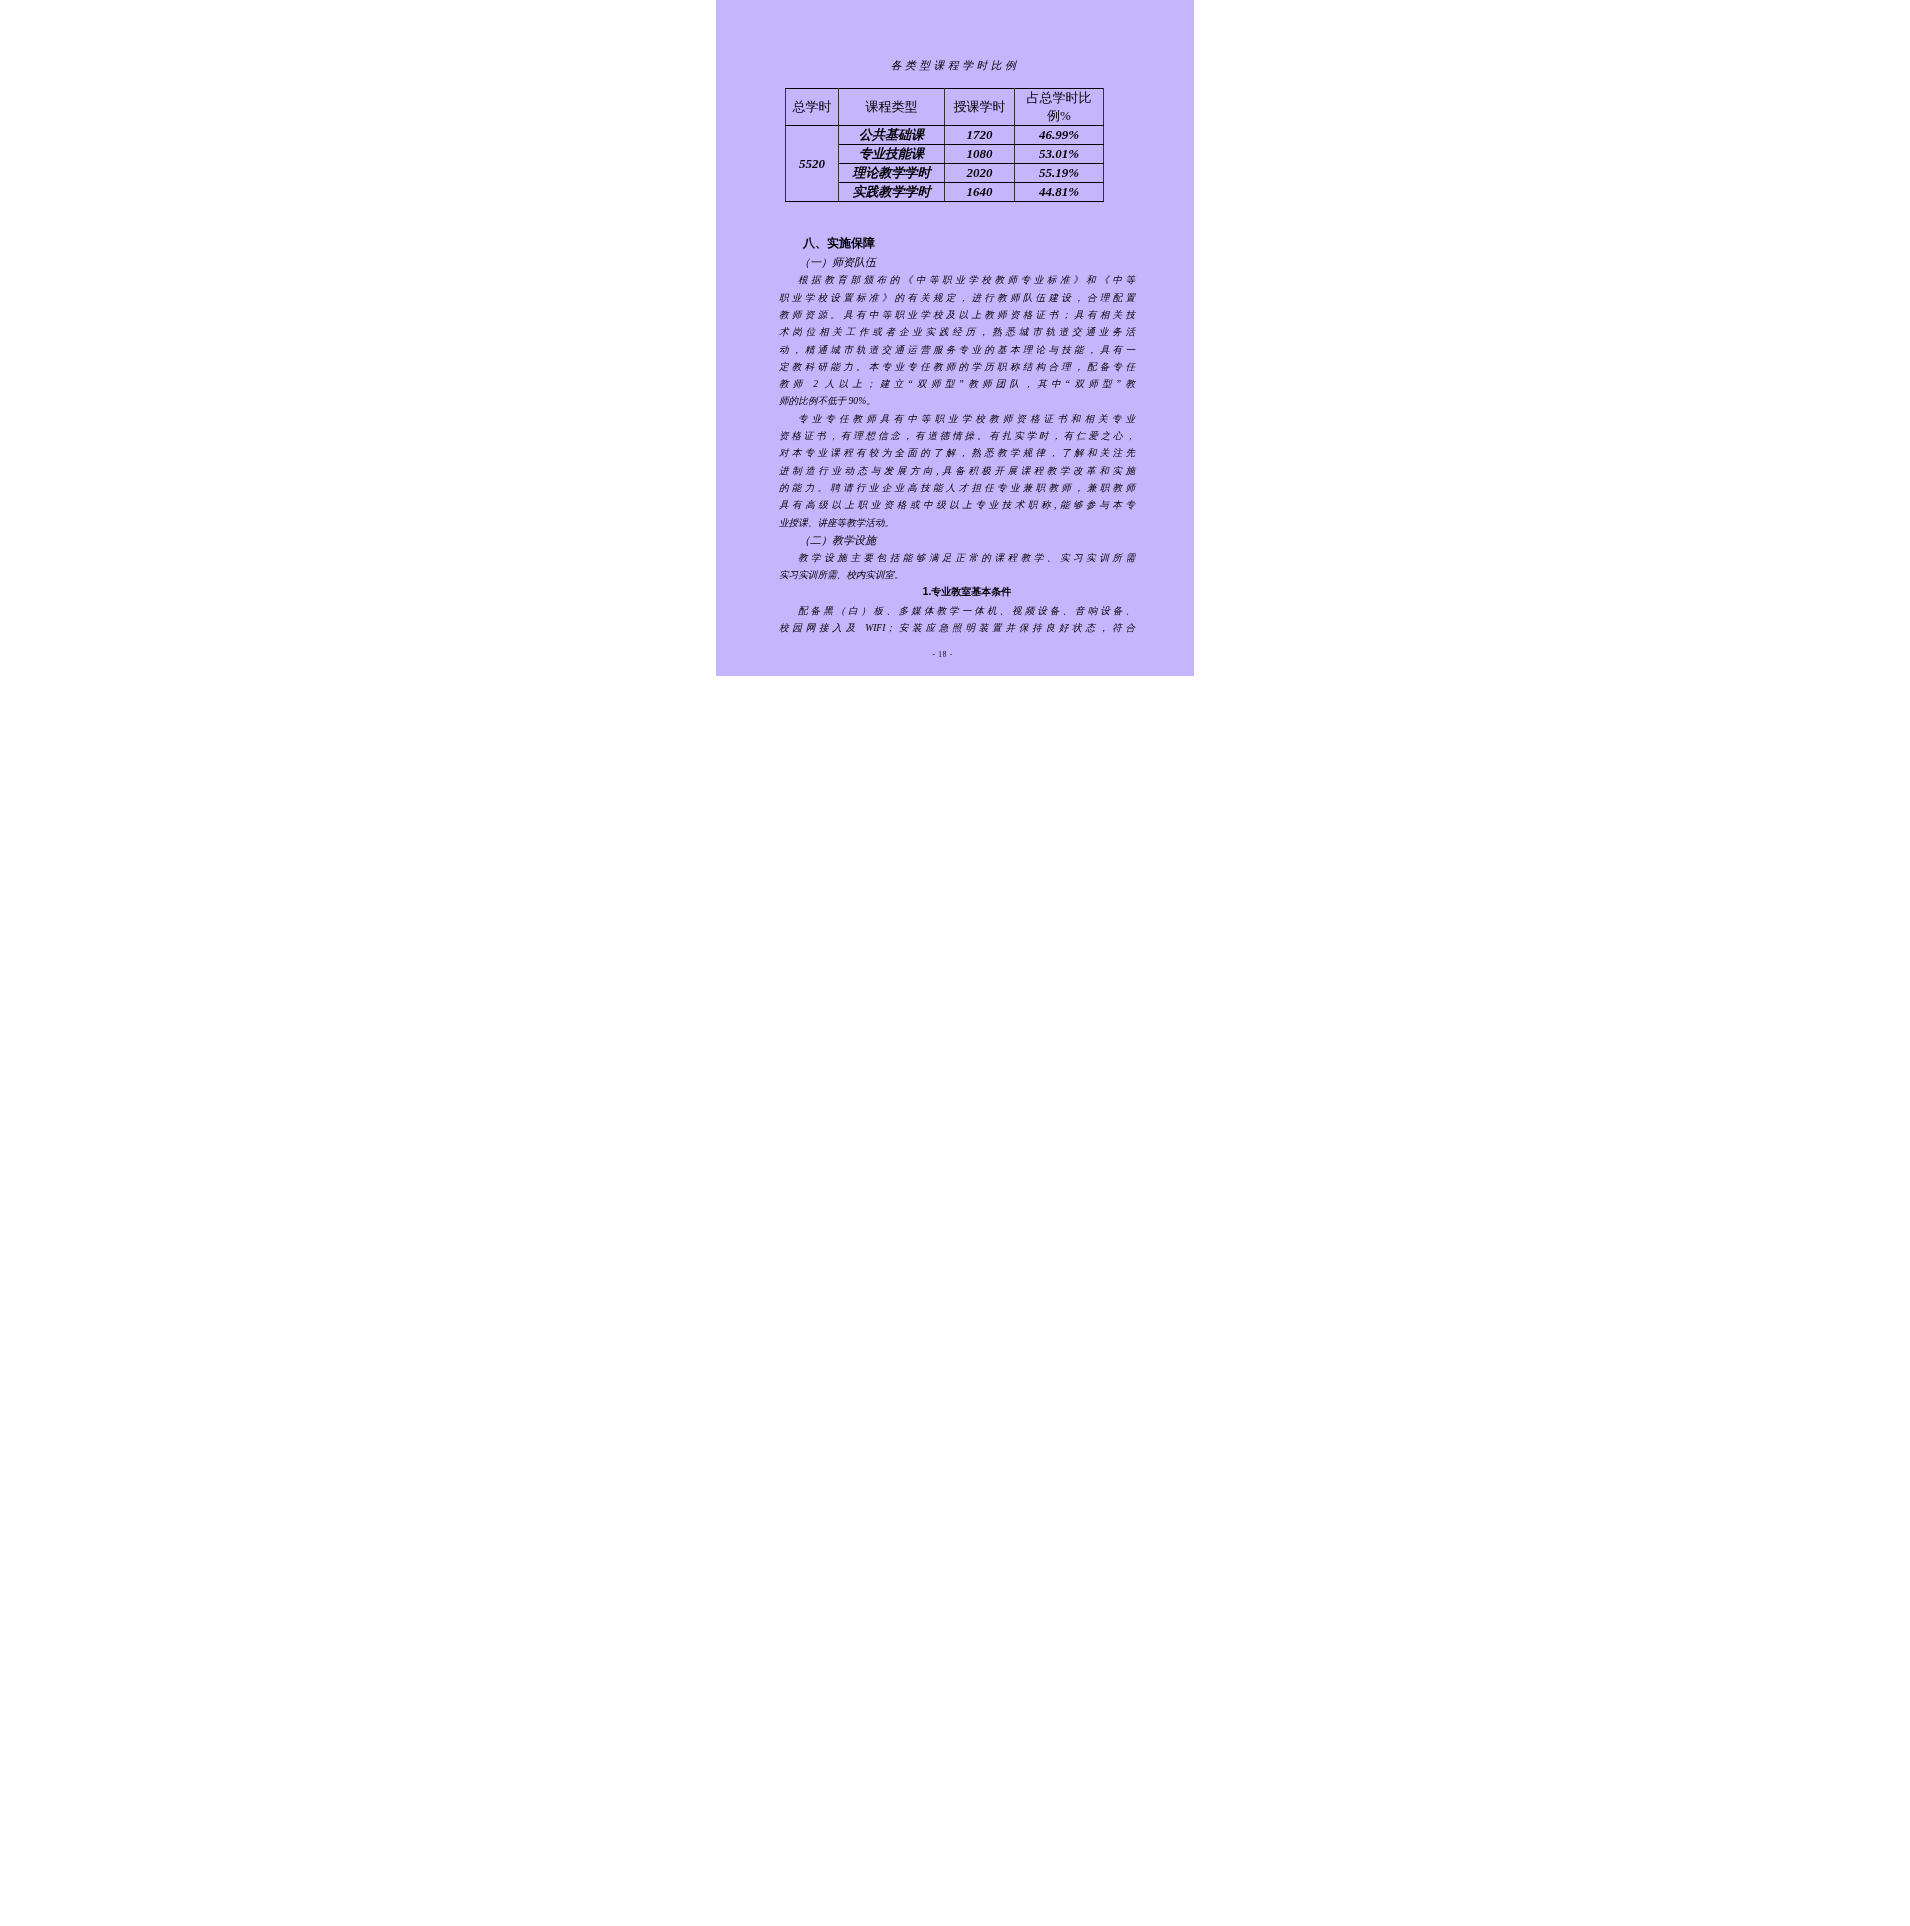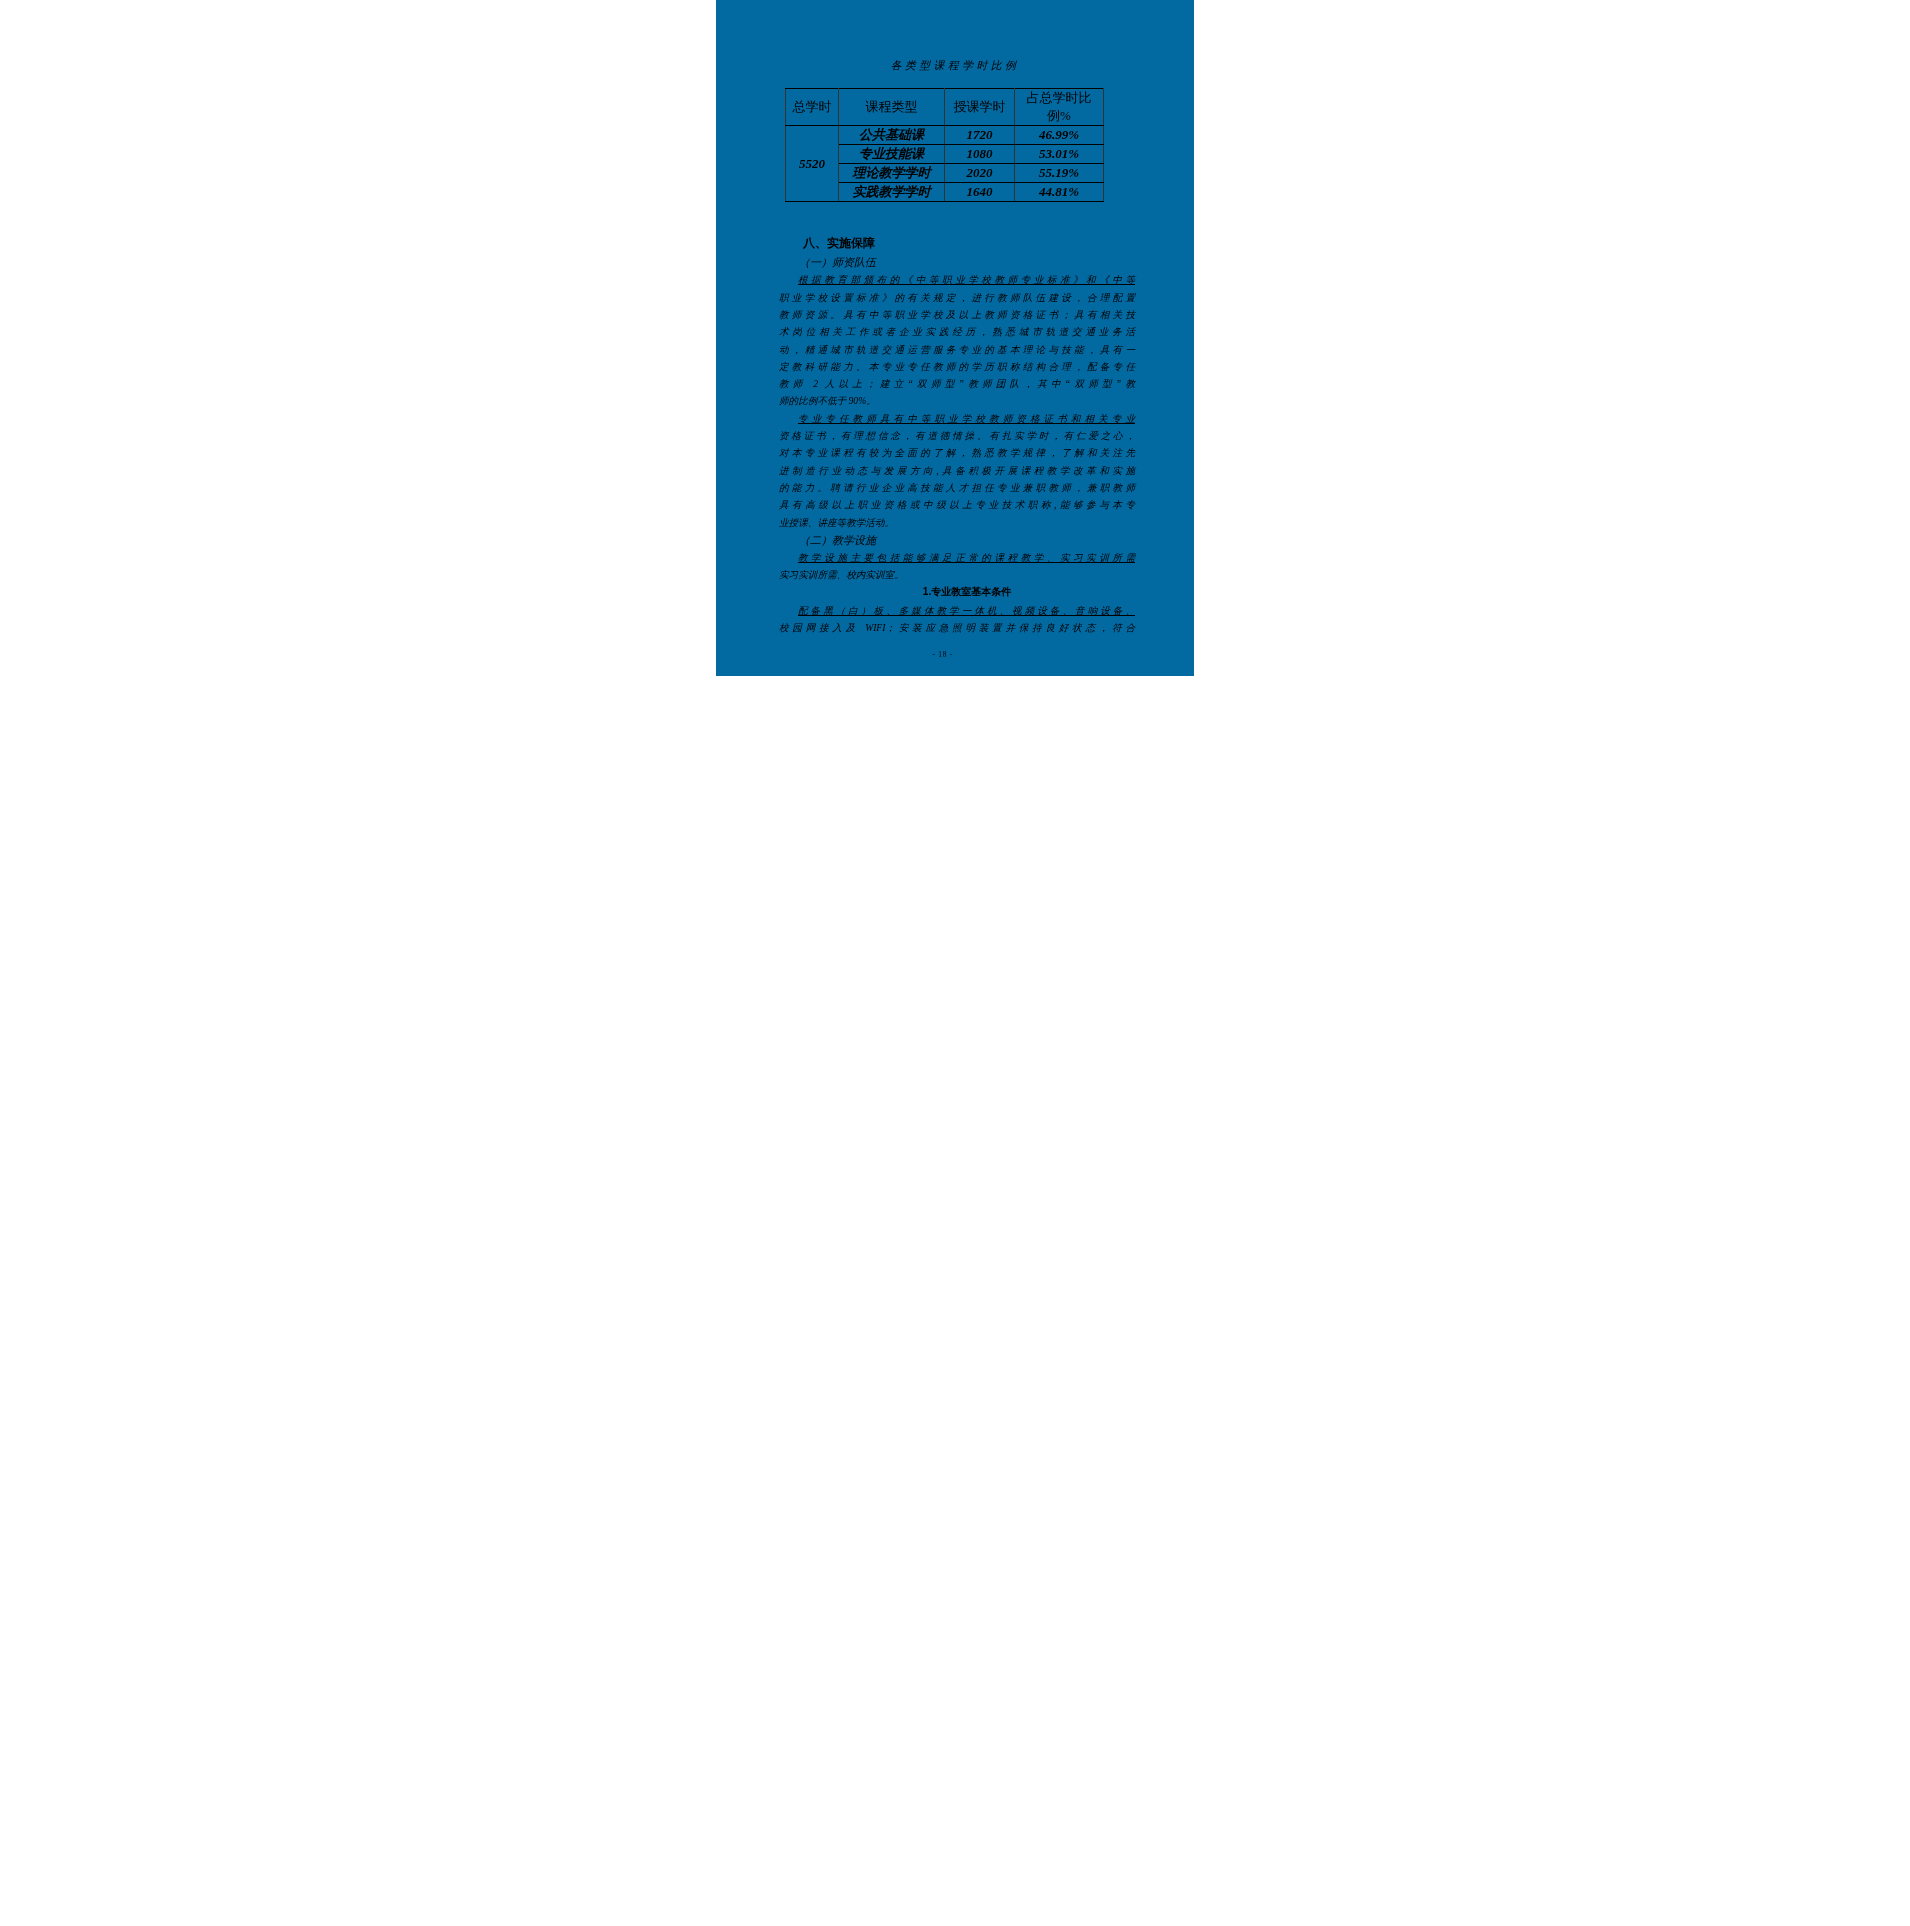--- a/index.html
+++ b/index.html
@@ -1,20 +1,20 @@
 <!DOCTYPE html>
 <html style="font-size:6.2px"><head>
 <meta charset="utf-8">
 <style>
   html,body { margin:0; padding:0; background:#ffffff; }
   .page {
     position:relative;
     width:478px; height:676px;
     margin:0 auto;
-    background:#0369a1;
+    background:#c4b5fd;
     color:#000;
     font-family:"Liberation Serif", serif;
     overflow:hidden;
   }
   .doc-title {
     margin:59px 0 0 0;
     text-align:center;
     font-size:10.8px;
     letter-spacing:3.5px;
     font-style:italic;
@@ -70,21 +70,21 @@
   }
   .para {
     font-size:9.6px;
     font-style:italic;
   }
   .para .line {
     line-height:17.3px;
     text-align:justify;
     text-align-last:justify;
   }
-  .para .line.first { text-indent:19px;text-decoration:underline; }
+  .para .line.first { text-indent:19px; }
   .para .line.last  { text-align-last:left; }
   .pageno {
     position:absolute;
     top:650px; left:0;
     width:100%;
     text-align:center;
     transform:translateX(-12.3px);
     font-size:7.3px;
     letter-spacing:0.8px;
   }

